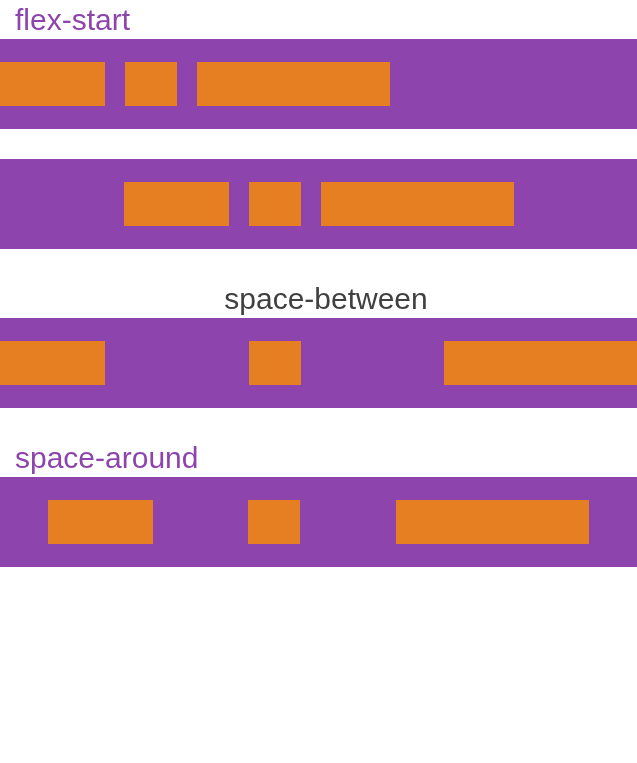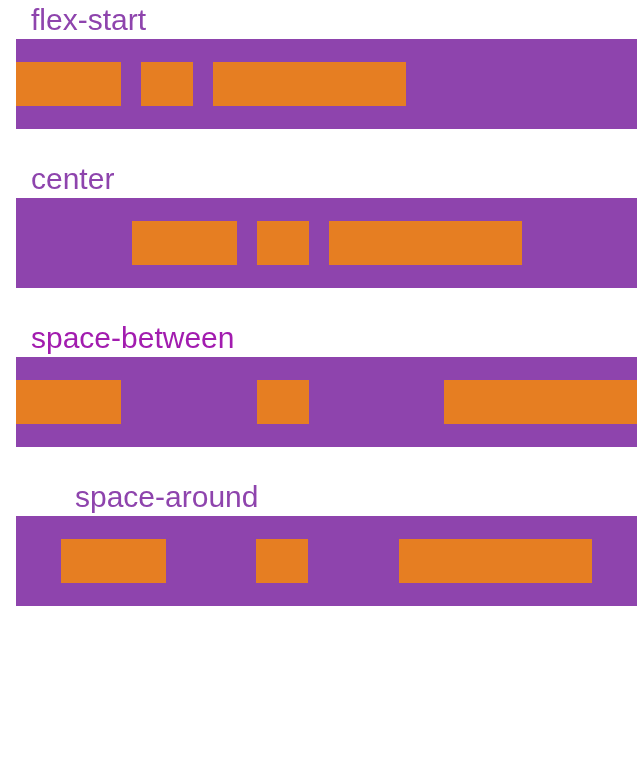--- a/index.html
+++ b/index.html
@@ -7,21 +7,20 @@
     padding: 0;
     background: #ffffff;
     font-family: -apple-system, BlinkMacSystemFont, "Segoe UI", Arial, sans-serif;
   }
   .page {
     width: 637px;
     box-sizing: border-box;
   }
   .section {
     margin-bottom: 30px;
-    padding-left: 16px;
   }
   .section-title {
     font-size: 30px;
     font-weight: 400;
     padding-left: 15px;
     line-height: 1.3;
   }
   .container {
     height: 90px;
     display: flex;
@@ -47,36 +46,35 @@
 <div class="page" id="page">
     <div class="section">
       <div class="section-title" style="color: rgb(142, 68, 173);">flex-start</div>
       <div class="container flex-start" style="background: rgb(142, 68, 173);">
         <div class="item" style="width: 105px; background: rgb(230, 126, 34);"></div>
         <div class="item" style="width: 52px; background: rgb(230, 126, 34);"></div>
         <div class="item" style="width: 193px; background: rgb(230, 126, 34);"></div>
       </div>
     </div>
     <div class="section">
-      <div class="section-title" style="color: rgb(142, 68, 173);">center</div>
       <div class="container center" style="background: rgb(142, 68, 173);">
         <div class="item" style="width: 105px; background: rgb(230, 126, 34);"></div>
         <div class="item" style="width: 52px; background: rgb(230, 126, 34);"></div>
         <div class="item" style="width: 193px; background: rgb(230, 126, 34);"></div>
       </div>
     </div>
     <div class="section">
-      <div class="section-title" style="color: #a21caf;">space-between</div>
+      <div class="section-title" style="color: #404040; text-align: center;">space-between</div>
       <div class="container space-between" style="background: rgb(142, 68, 173);">
         <div class="item" style="width: 105px; background: rgb(230, 126, 34);"></div>
         <div class="item" style="width: 52px; background: rgb(230, 126, 34);"></div>
         <div class="item" style="width: 193px; background: rgb(230, 126, 34);"></div>
       </div>
     </div>
     <div class="section">
-      <div class="section-title" style="color: rgb(142, 68, 173); margin-left: 44px;">space-around</div>
+      <div class="section-title" style="color: rgb(142, 68, 173);">space-around</div>
       <div class="container space-around" style="background: rgb(142, 68, 173);">
         <div class="item" style="width: 105px; background: rgb(230, 126, 34);"></div>
         <div class="item" style="width: 52px; background: rgb(230, 126, 34);"></div>
         <div class="item" style="width: 193px; background: rgb(230, 126, 34);"></div>
       </div>
     </div>
   </div>
 
 </body></html>

